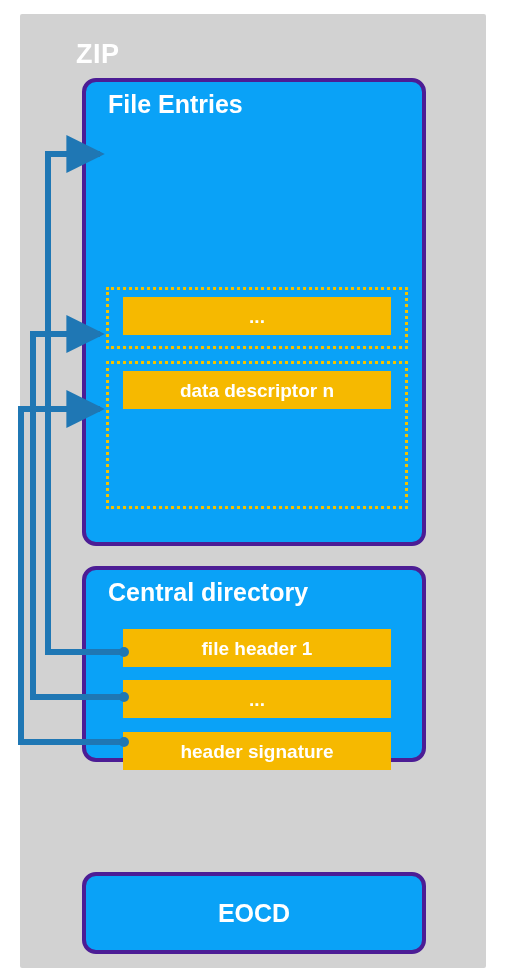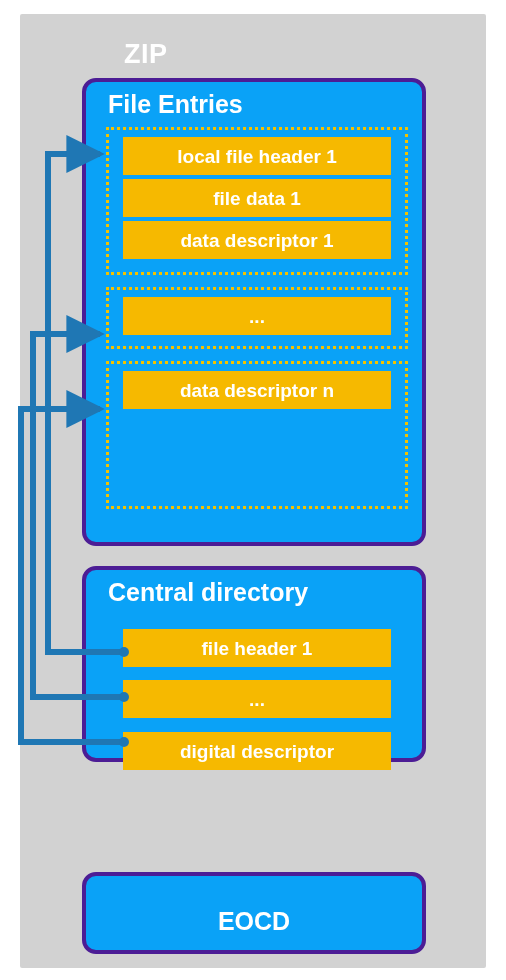--- a/index.html
+++ b/index.html
@@ -34,21 +34,20 @@
   }
   .zip-title {
     position: absolute;
     left: 56px;
     top: 27px;
     font-size: 27px;
     font-weight: bold;
     color: #ffffff;
     letter-spacing: 0.5px;
     line-height: 1;
-    margin-left: 48px;
   }
 
   
   .section {
     position: absolute;
     background: #0aa2f7;
     border-radius: 14px;
     border: 4px solid #4c1d95;
     box-sizing: border-box;
   }
@@ -120,21 +119,21 @@
     left: 20px;
     top: 46px;
     width: 302px;
   }
   .cd-bars .bar { width: 268px; margin-top: 13px; }
   .cd-bars .bar.gap { margin-top: 14px; }
 
   .eocd-label {
     position: absolute;
     left: 0;
-    top: 8px;
+    top: 0;
     width: 100%;
     height: 100%;
     display: flex;
     align-items: center;
     justify-content: center;
     color: #ffffff;
     font-size: 25px;
     font-weight: bold;
     line-height: 1;
   }
@@ -153,42 +152,37 @@
 
 <div id="stage">
 
   <div class="zip-panel">
     <div class="zip-title">ZIP</div>
   </div>
 
   <div class="section" id="sec-file-entries">
     <div class="section-title">File Entries</div>
 
-    <div class="entry-group" id="grp-1">
-      <div class="bar">local file header 1</div>
-      <div class="bar">file data 1</div>
-      <div class="bar">data descriptor 1</div>
-    </div>
 
     <div class="entry-group" id="grp-2">
       <div class="bar">...</div>
     </div>
 
     <div class="entry-group" id="grp-3">
       <div class="bar">data descriptor n</div>
     </div>
   </div>
 
   <div class="section" id="sec-central-dir">
     <div class="section-title">Central directory</div>
 
     <div class="cd-bars">
       <div class="bar">file header 1</div>
       <div class="bar">...</div>
-      <div class="bar gap">digital descriptor</div>
+      <div class="bar gap">header signature</div>
     </div>
   </div>
 
   <div class="section" id="sec-eocd">
     <div class="eocd-label">EOCD</div>
   </div>
 
   <svg id="connectors" viewBox="0 0 506 980">
     <defs>
       <marker id="arrowhead" markerWidth="7" markerHeight="7" refX="5.6" refY="3.5" orient="auto" markerUnits="strokeWidth">

